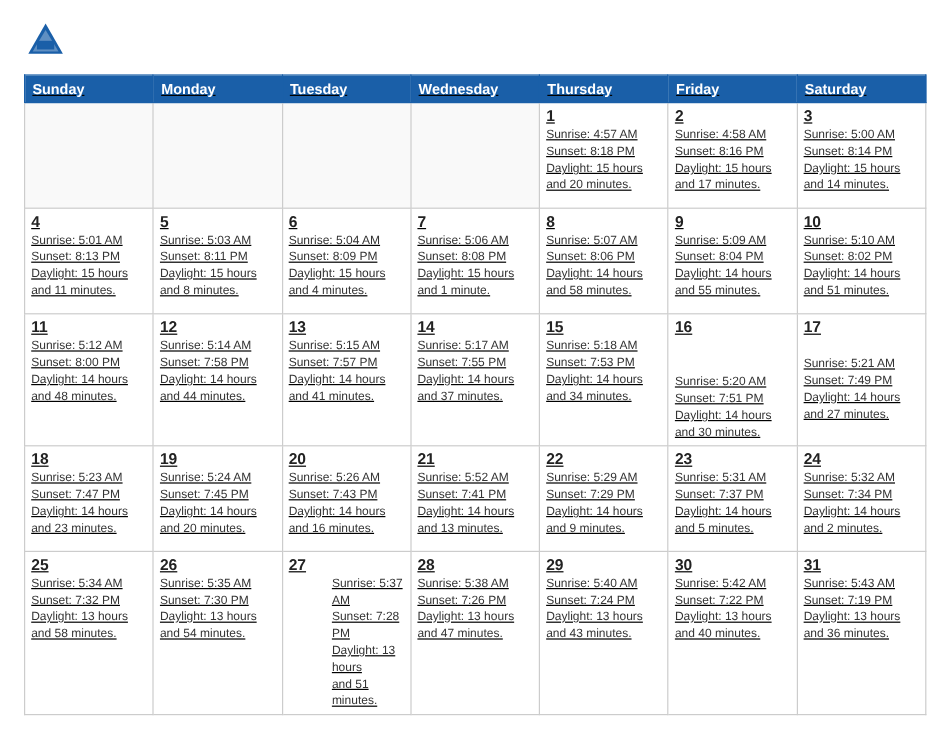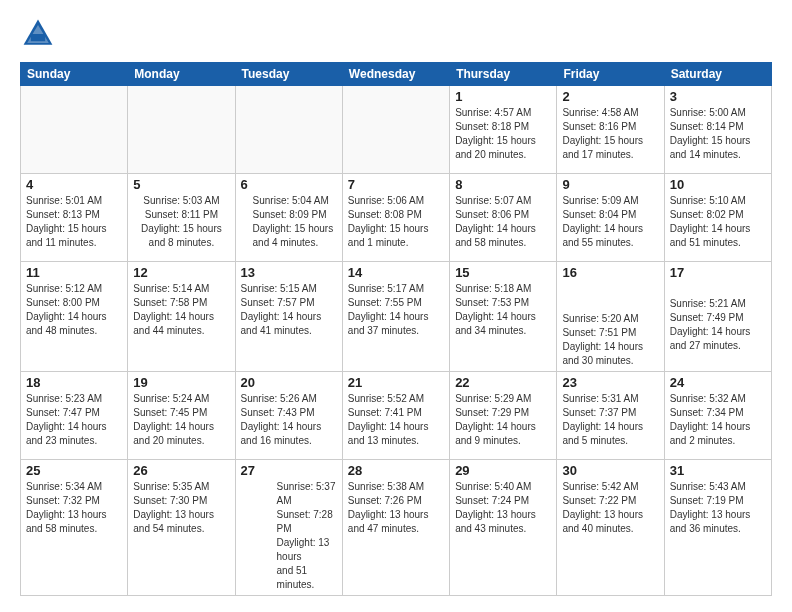--- a/index.html
+++ b/index.html
@@ -9,20 +9,21 @@
       width: 792px;
       height: 612px;
       overflow: hidden;
     }
     .page {
       width: 792px;
       height: 540px;
       padding: 16px 20px 10px 20px;
       display: flex;
       flex-direction: column;
+      text-decoration: underline;
     }
     .header {
       display: flex;
       justify-content: space-between;
       align-items: flex-start;
       margin-bottom: 10px;
     }
     .logo {
       display: flex;
       align-items: center;
@@ -164,28 +165,28 @@
         <tr class="week-row">
           <td>
             <span class="day-num">4</span>
             <div class="day-info" style="white-space: pre-line;">Sunrise: 5:01 AM
 Sunset: 8:13 PM
 Daylight: 15 hours
 and 11 minutes.</div>
           </td>
           <td>
             <span class="day-num">5</span>
-            <div class="day-info" style="white-space: pre-line; text-align: center;">Sunrise: 5:03 AM
+            <div class="day-info" style="white-space: pre-line;">Sunrise: 5:03 AM
 Sunset: 8:11 PM
 Daylight: 15 hours
 and 8 minutes.</div>
           </td>
           <td>
             <span class="day-num">6</span>
-            <div class="day-info" style="white-space: pre-line; margin-left: 12px;">Sunrise: 5:04 AM
+            <div class="day-info" style="white-space: pre-line;">Sunrise: 5:04 AM
 Sunset: 8:09 PM
 Daylight: 15 hours
 and 4 minutes.</div>
           </td>
           <td>
             <span class="day-num">7</span>
             <div class="day-info" style="white-space: pre-line;">Sunrise: 5:06 AM
 Sunset: 8:08 PM
 Daylight: 15 hours
 and 1 minute.</div>

